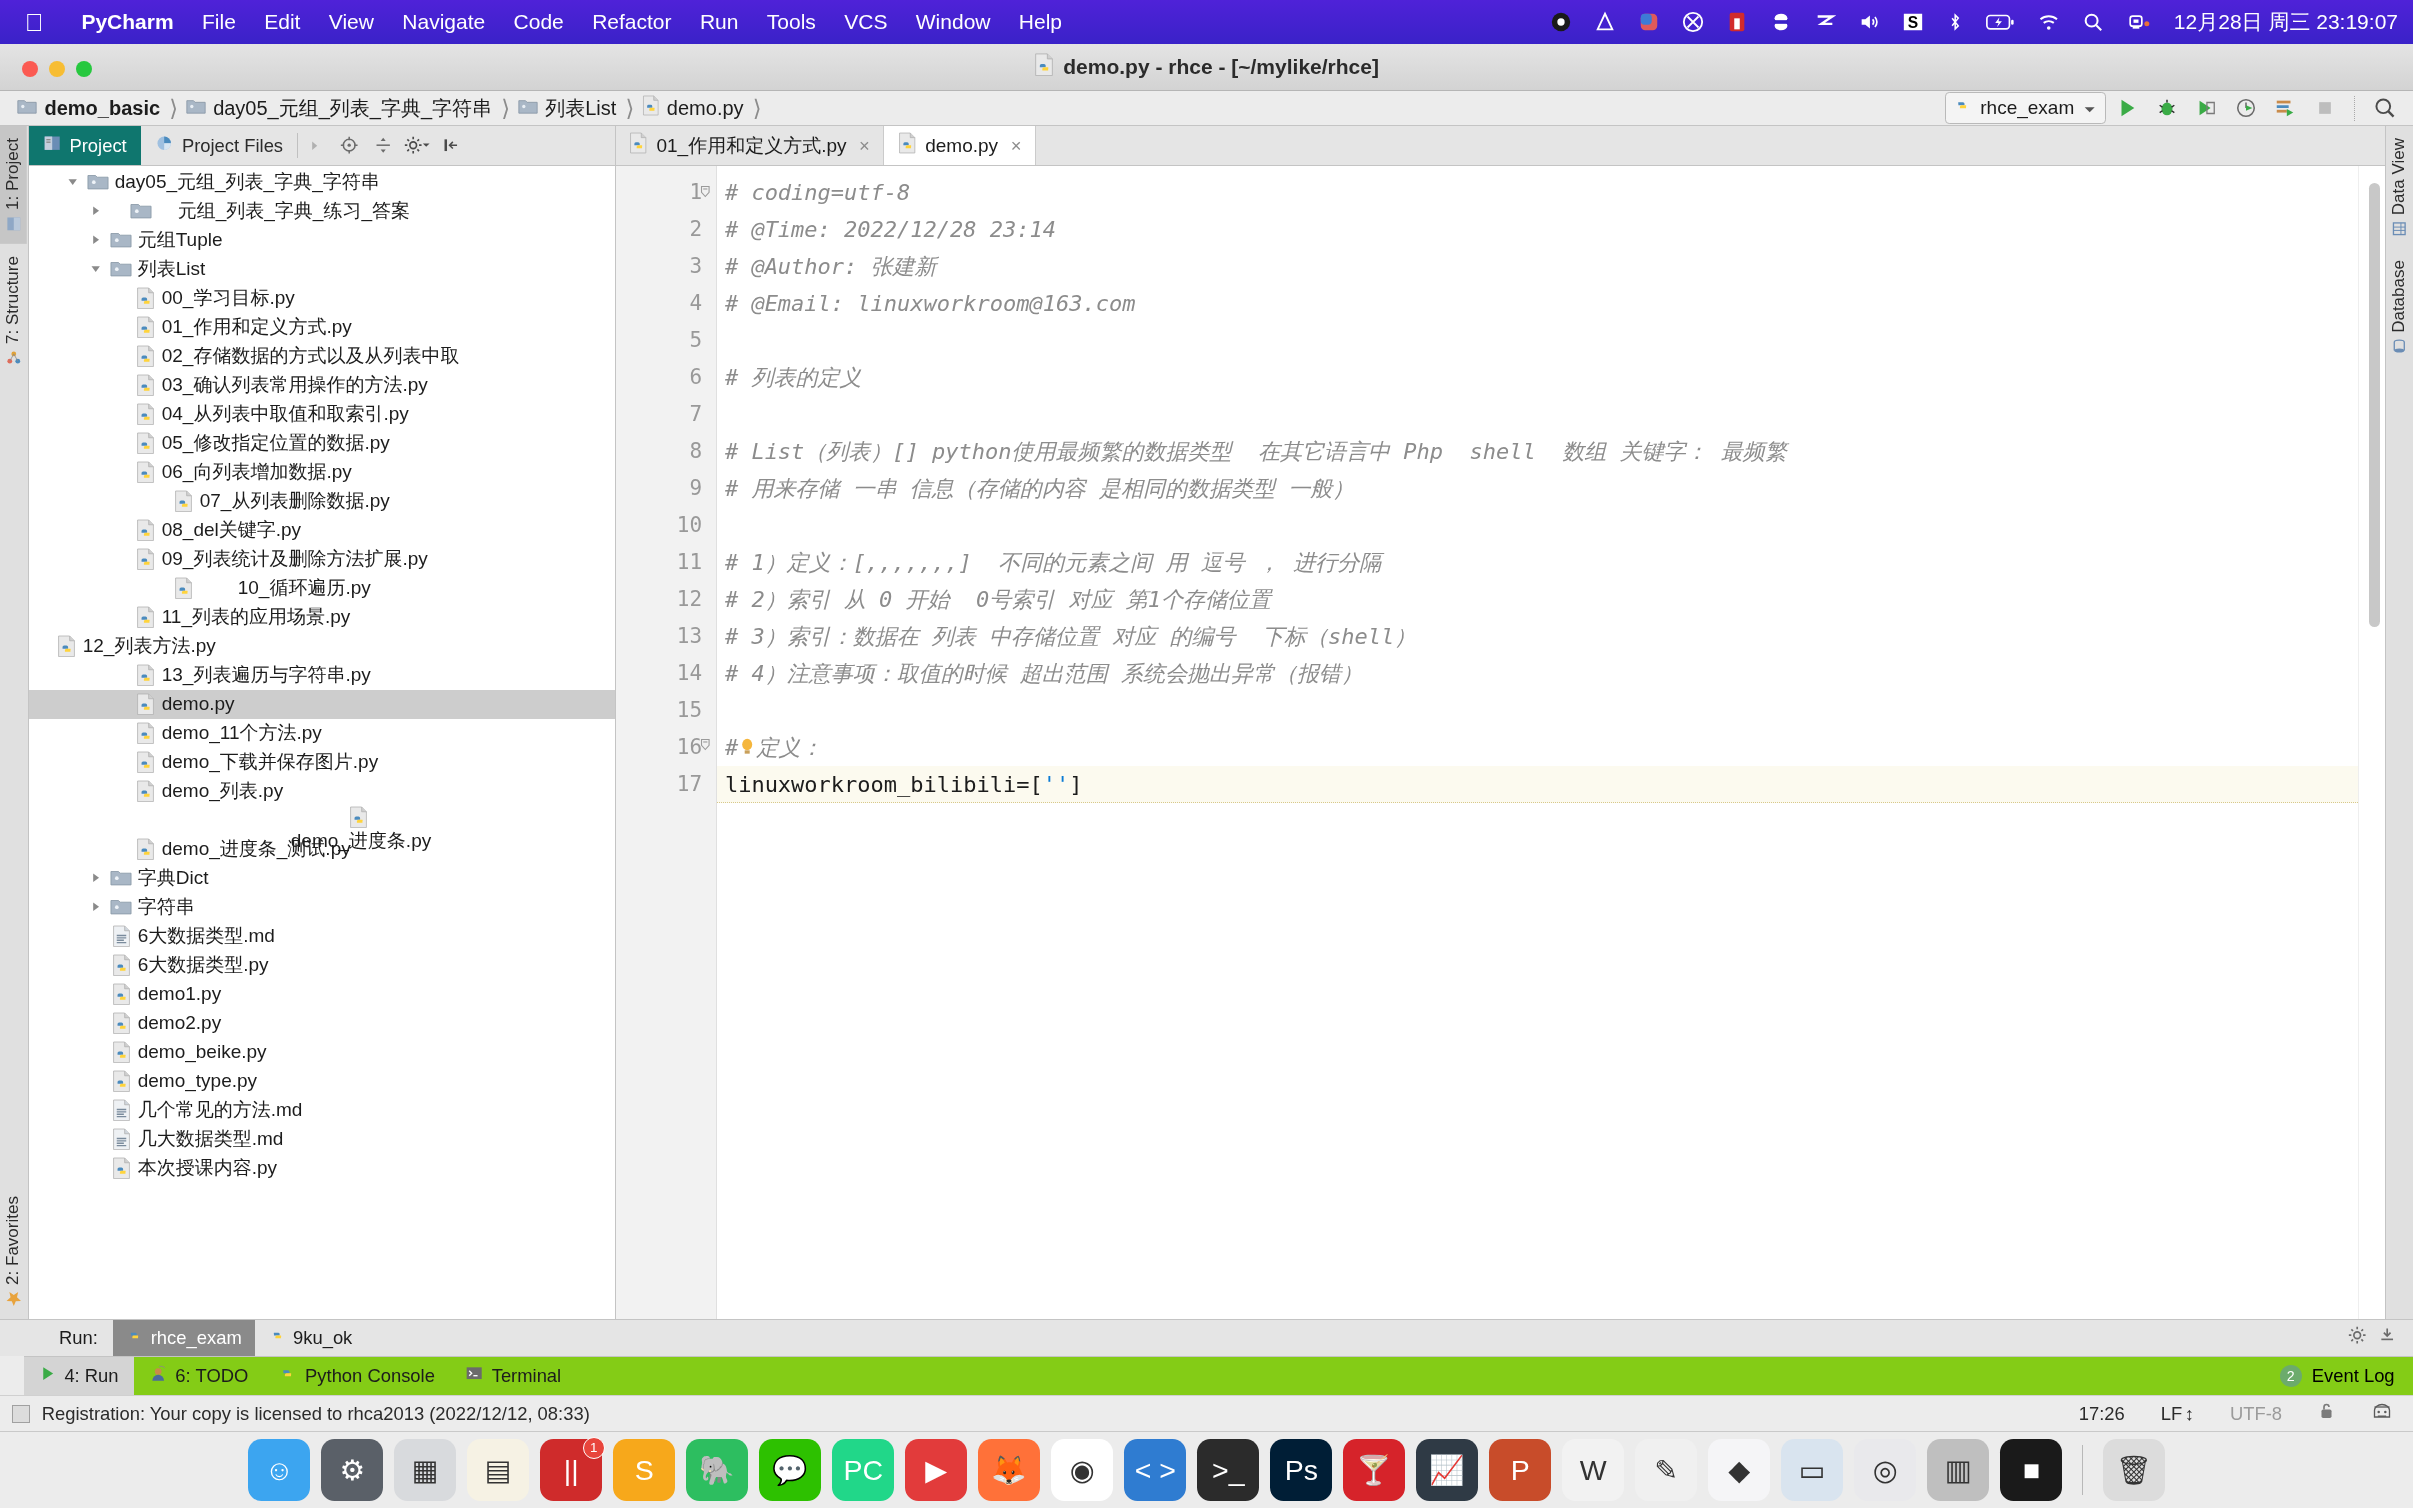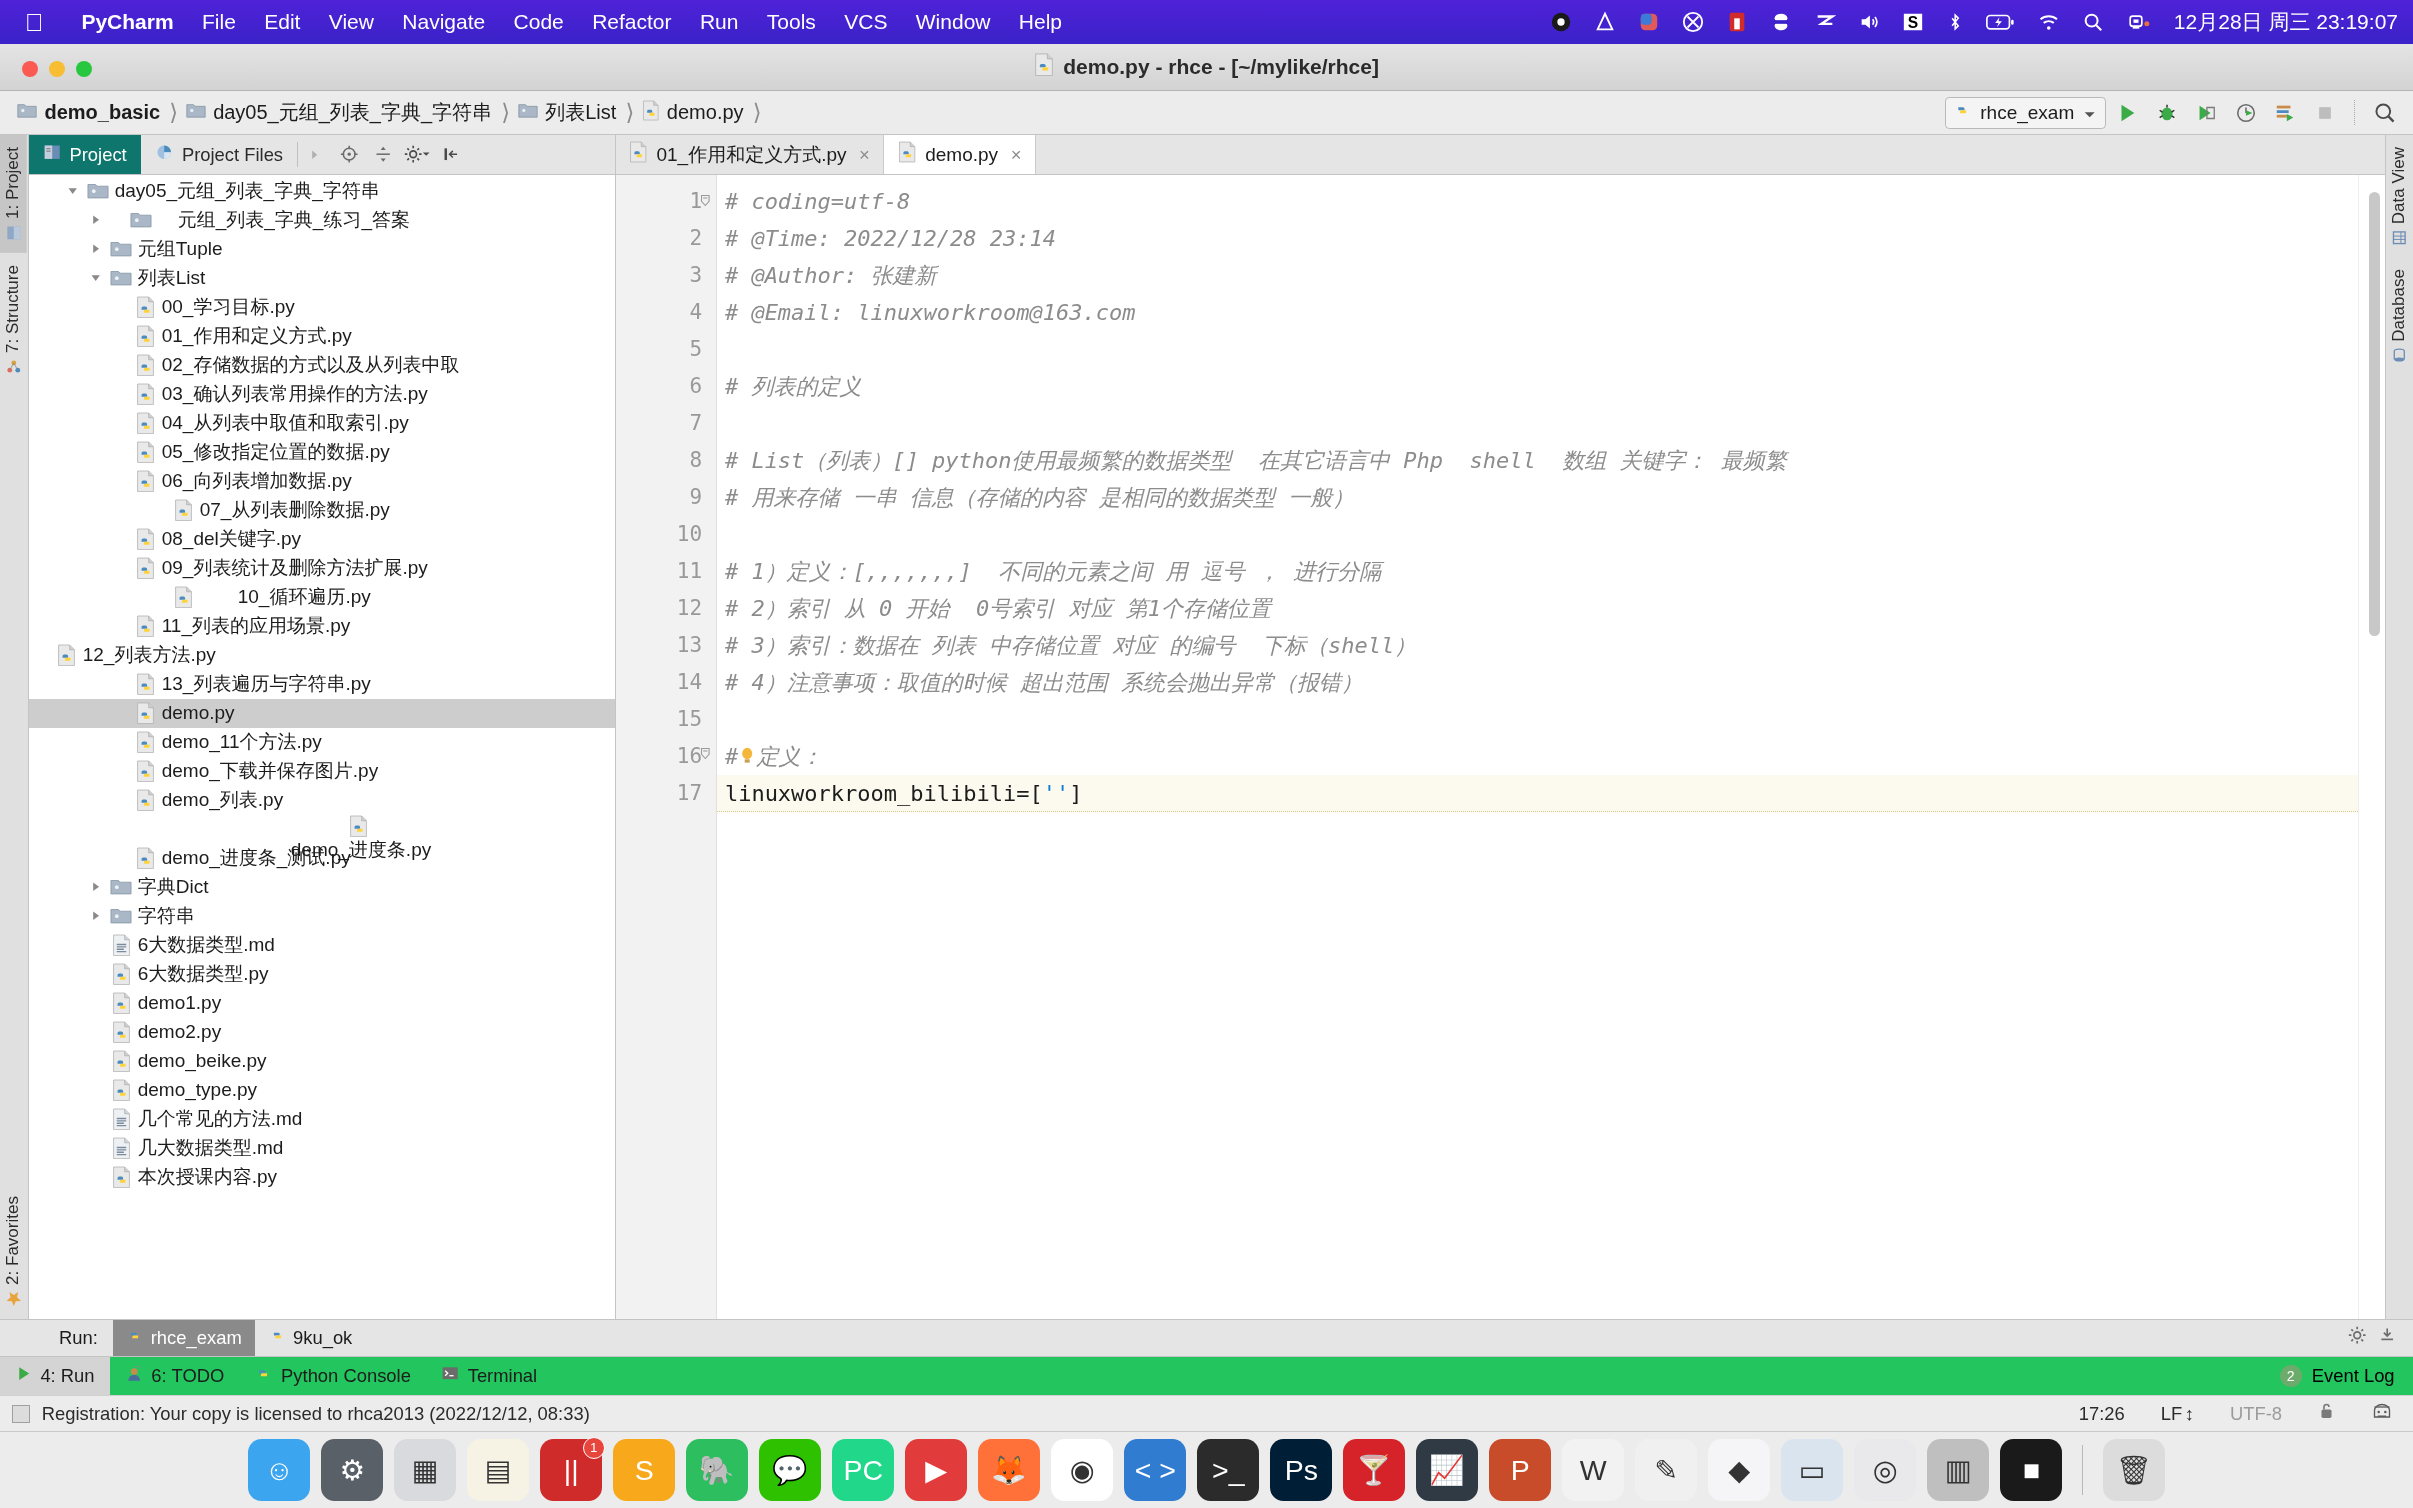--- a/index.html
+++ b/index.html
@@ -37,21 +37,21 @@
     border-bottom: 0.8px solid #b5b5b5;
     display: flex; align-items: center; justify-content: center;
   }
   .traffic { position: absolute; left: 22px; top: 17px; display: flex; gap: 11px; }
   .tl { width: 16px; height: 16px; border-radius: 50%; }
   .tl.r { background: #fb5a52; } .tl.y { background: #f7bd33; } .tl.g { background: #27c83f; }
   #titletext { font-size: 21px; font-weight: bold; color: #2b2b2b; display: flex; align-items: center; gap: 9.2px; }
 
   
   #toolbar {
-    height: 44px; display: flex; align-items: center;
+    height: 35px; display: flex; align-items: center;
     background: #ececec; border-bottom: 0.8px solid #c4c4c4; padding: 0 10px 0 17px;
   }
   .crumbs { display: flex; align-items: center; font-size: 20px; color: #1c1c1c; }
   .crumb { display: flex; align-items: center; gap: 7.5px; padding-right: 1.7px; }
   .crumb.first { font-weight: bold; }
   .crumb-sep { color: #8c8c8c; font-size: 22.6px; margin: 0 7.5px; font-weight: 300; }
   #toolbar-right { margin-left: auto; display: flex; align-items: center; gap: 2.5px; }
   .runcfg {
     display: flex; align-items: center; gap: 8.4px; height: 32px;
     border: 0.8px solid #b9b9b9; border-radius: 4.2px; background: #f4f4f4;
@@ -131,22 +131,22 @@
   #runstrip {
     height: 37px; background: #e5e5e5; border-top: 0.8px solid #c4c4c4;
     display: flex; align-items: stretch; font-size: 18.4px;
   }
   .runlabel { display: flex; align-items: center; padding: 0 15px 0 59px; color: #1c1c1c; }
   .runtab { display: flex; align-items: center; gap: 7.5px; padding: 0 13.4px; color: #1c1c1c; }
   .runtab.active { background: #8a8a8a; color: #fff; }
   #runstrip-right { margin-left: auto; display: flex; align-items: center; gap: 11.7px; padding-right: 17px; }
 
   #bottombar {
-    height: 39px; background: #22c55e; border-top: 0.8px solid #c4c4c4;
-    display: flex; align-items: stretch; font-size: 18.4px;
+    height: 39px; background: #84cc16; border-top: 0.8px solid #c4c4c4;
+    display: flex; align-items: stretch; font-size: 18.4px; margin-left: 24px;
   }
   .btab { display: flex; align-items: center; gap: 8.4px; padding: 0 15px; color: #1c1c1c; }
   .btab.active { background: #d4d4d4; }
   #bottombar-right { margin-left: auto; display: flex; align-items: center; gap: 10px; padding-right: 18.4px; }
   .badge { width: 22px; height: 22px; border-radius: 50%; background: #6cab6c; color: #fff;
            display: flex; align-items: center; justify-content: center; font-size: 14.2px; position: relative; }
 
   #statusbar {
     height: 37px; background: #ececec; border-top: 0.8px solid #d0d0d0;
     display: flex; align-items: center; font-size: 18.4px; color: #2b2b2b; padding-left: 11.7px;

